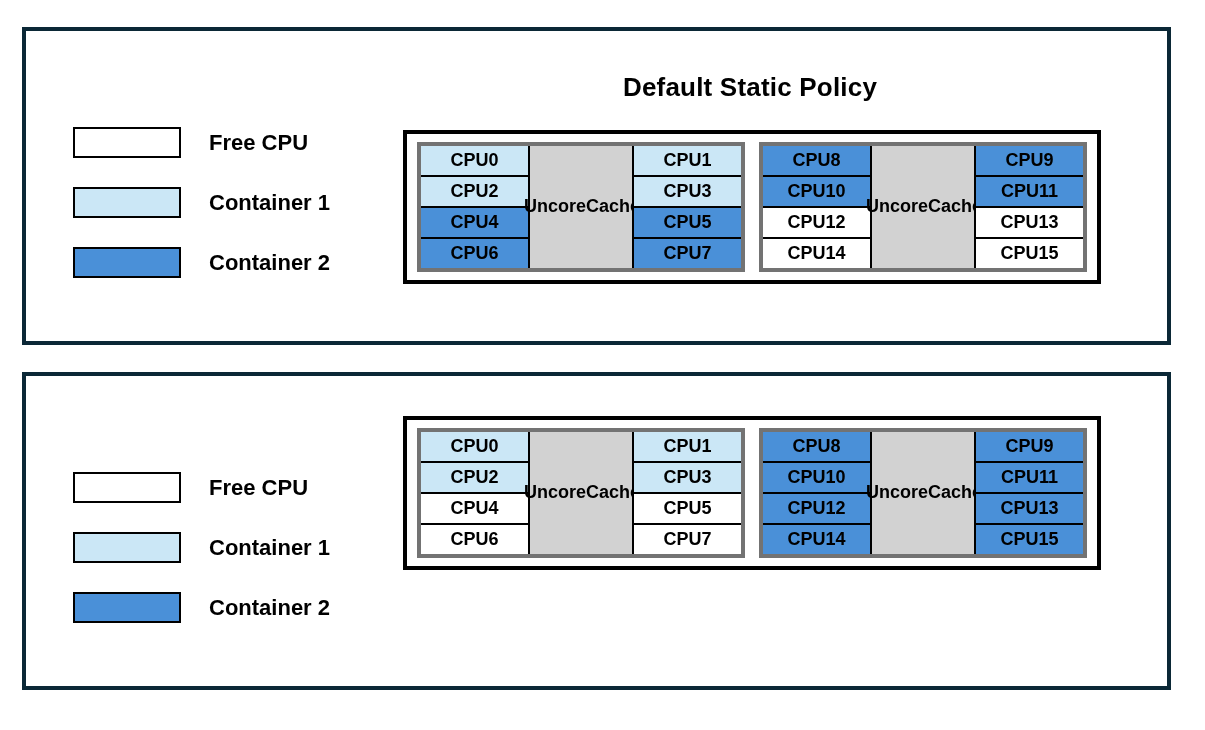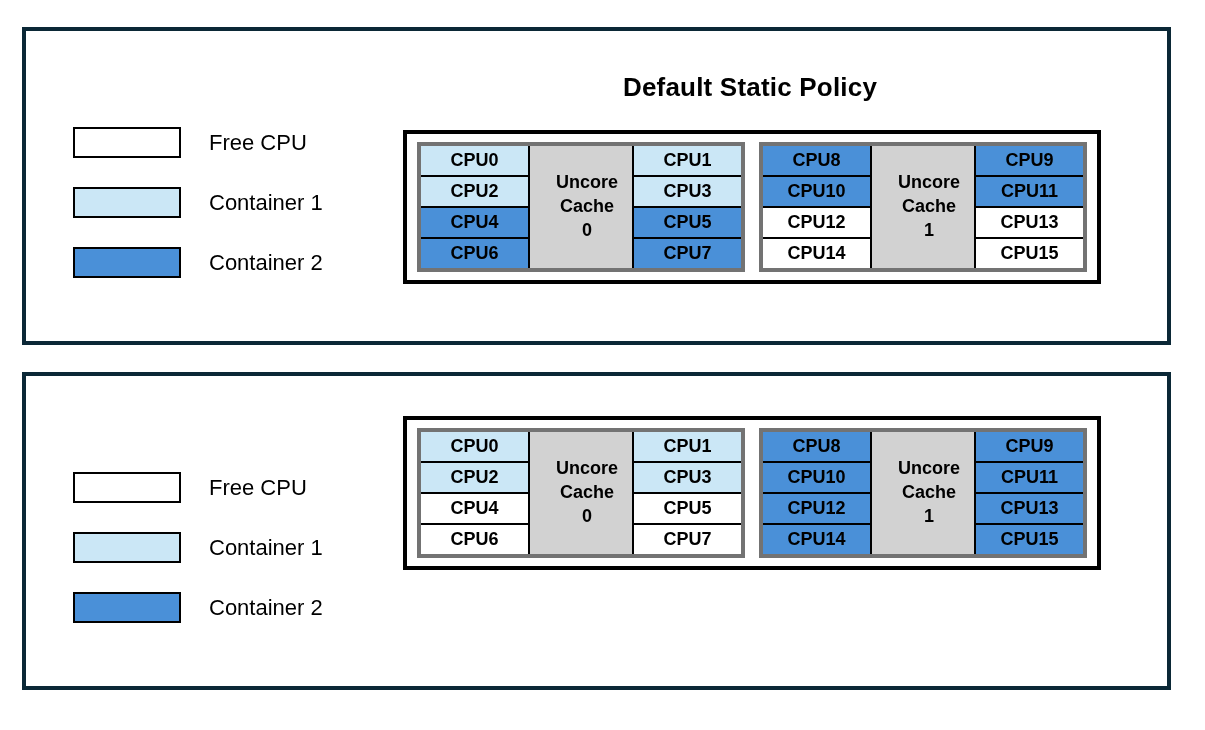--- a/index.html
+++ b/index.html
@@ -15,21 +15,21 @@
   .panel-1{top:27px;}
   .panel-2{top:372px;}
 
   
   .legend{position:absolute;left:47px;top:96px;}
   .legend-row{display:flex;align-items:center;margin-bottom:29px;height:31px;}
   .swatch{
     width:104px;height:27px;border:2px solid #000;background:#fff;
     display:inline-block;flex:0 0 auto;margin-right:28px;
   }
-  .legend-label{font-weight:400;font-size:22px;white-space:nowrap;}
+  .legend-label{font-weight:700;font-size:22px;white-space:nowrap;}
 
   
   .content{position:absolute;left:377px;top:40px;width:694px;}
   .title{
     margin:0 0 26px 0;text-align:center;
     font-size:26px;line-height:33px;font-weight:700;letter-spacing:.2px;
   }
   .diagram{
     display:flex;gap:14px;width:fit-content;
     border:4px solid #000;padding:8px 10px;background:#fff;
@@ -39,21 +39,21 @@
     grid-template-columns:107px 102px 107px;
     grid-auto-rows:29px;
     gap:2px;background:#000;border:4px solid #737373;
   }
   .cell{
     display:flex;align-items:center;justify-content:center;
     font-weight:700;font-size:18px;background:#fff;
   }
   .uncore{
     grid-column:2;grid-row:1 / span 4;
-    flex-direction:column;line-height:1.32;
+    flex-direction:row;line-height:1.32;
     background:var(--color-uncore,#d2d2d2);
     padding-left:12px;
   }
   .col1{grid-column:1}.col3{grid-column:3}
   .r1{grid-row:1}.r2{grid-row:2}.r3{grid-row:3}.r4{grid-row:4}
 
   .state-free{background:var(--color-free,#ffffff);}
   .state-container1{background:var(--color-container1,#cbe7f6);}
   .state-container2{background:var(--color-container2,#4a90d8);text-align:right;}
 </style>

